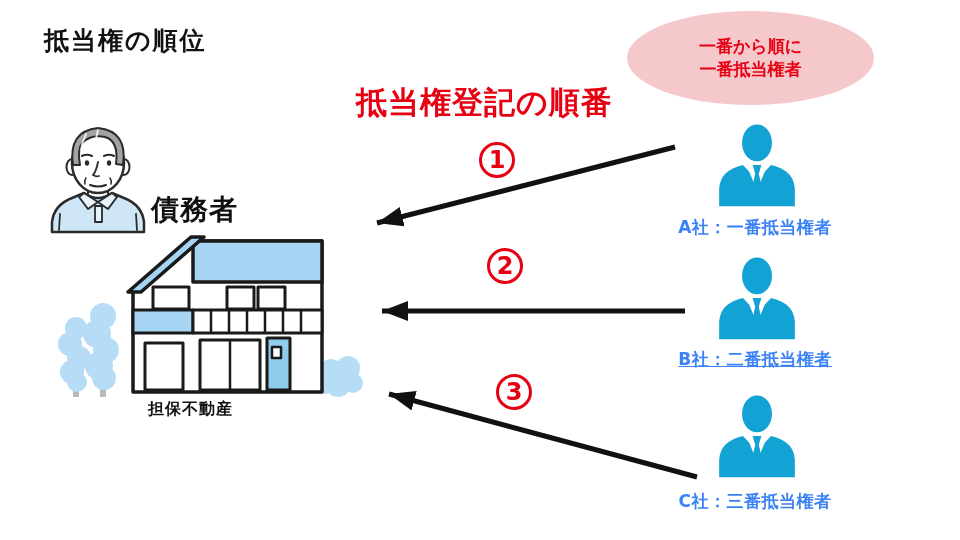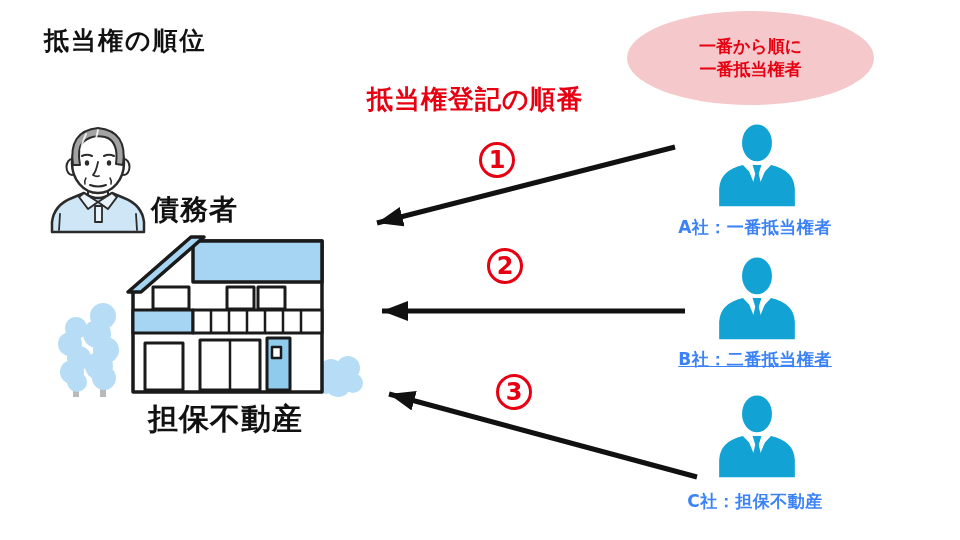--- a/index.html
+++ b/index.html
@@ -3,28 +3,28 @@
 <meta charset="utf-8">
 <style>
   html,body{margin:0;padding:0;background:#fff;}
   #stage{
     position:relative;width:960px;height:540px;background:#ffffff;
     font-family:"DejaVu Sans","Liberation Sans",sans-serif;overflow:hidden;padding-left:41px;
   }
   .abs{position:absolute;}
   .jp-bold{font-weight:700;color:#111;}
   #page-title{left:44px;top:24px;font-size:25px;letter-spacing:2px;}
-  #order-heading{left:367px;top:82px;font-size:26px;letter-spacing:1px;color:#e60012;font-weight:700;}
+  #order-heading{left:356px;top:82px;font-size:31px;letter-spacing:1px;color:#e60012;font-weight:700;}
   #callout{
     left:627px;top:11px;width:247px;height:94px;background:#f5c9cb;border-radius:50%;
     display:flex;flex-direction:column;justify-content:center;align-items:center;
     color:#e60012;font-weight:700;font-size:17px;line-height:1.35;text-align:center;
   }
   #debtor-label{left:151px;top:191px;font-size:28px;letter-spacing:1px;}
-  #property-label{left:148px;top:399px;font-size:30px;letter-spacing:1px;}
+  #property-label{left:148px;top:399px;font-size:16px;letter-spacing:1px;}
   .step-badge{
     width:36px;height:36px;border:3px solid #e60012;border-radius:50%;
     color:#e60012;font-weight:700;font-size:24px;display:flex;align-items:center;justify-content:center;
     background:#fff;box-sizing:border-box;
   }
   #step-1{left:479px;top:142px;}
   #step-2{left:487px;top:248px;}
   #step-3{left:496px;top:374px;}
   .creditor-label{
     width:210px;text-align:center;font-size:17px;font-weight:700;color:#3b82f6;letter-spacing:0.5px;
@@ -147,15 +147,15 @@
 
   <div class="abs step-badge" id="step-1">1</div>
   <div class="abs step-badge" id="step-2">2</div>
   <div class="abs step-badge" id="step-3">3</div>
 
   <div class="abs jp-bold" id="debtor-label">債務者</div>
   <div class="abs jp-bold" id="property-label">担保不動産</div>
 
   <div class="abs creditor-label" id="creditor-label-a">A社：一番抵当権者</div>
   <div class="abs creditor-label" id="creditor-label-b">B社：二番抵当権者</div>
-  <div class="abs creditor-label" id="creditor-label-c">C社：担保不動産</div>
+  <div class="abs creditor-label" id="creditor-label-c">C社：三番抵当権者</div>
 
 </div>
 
 </body></html>

